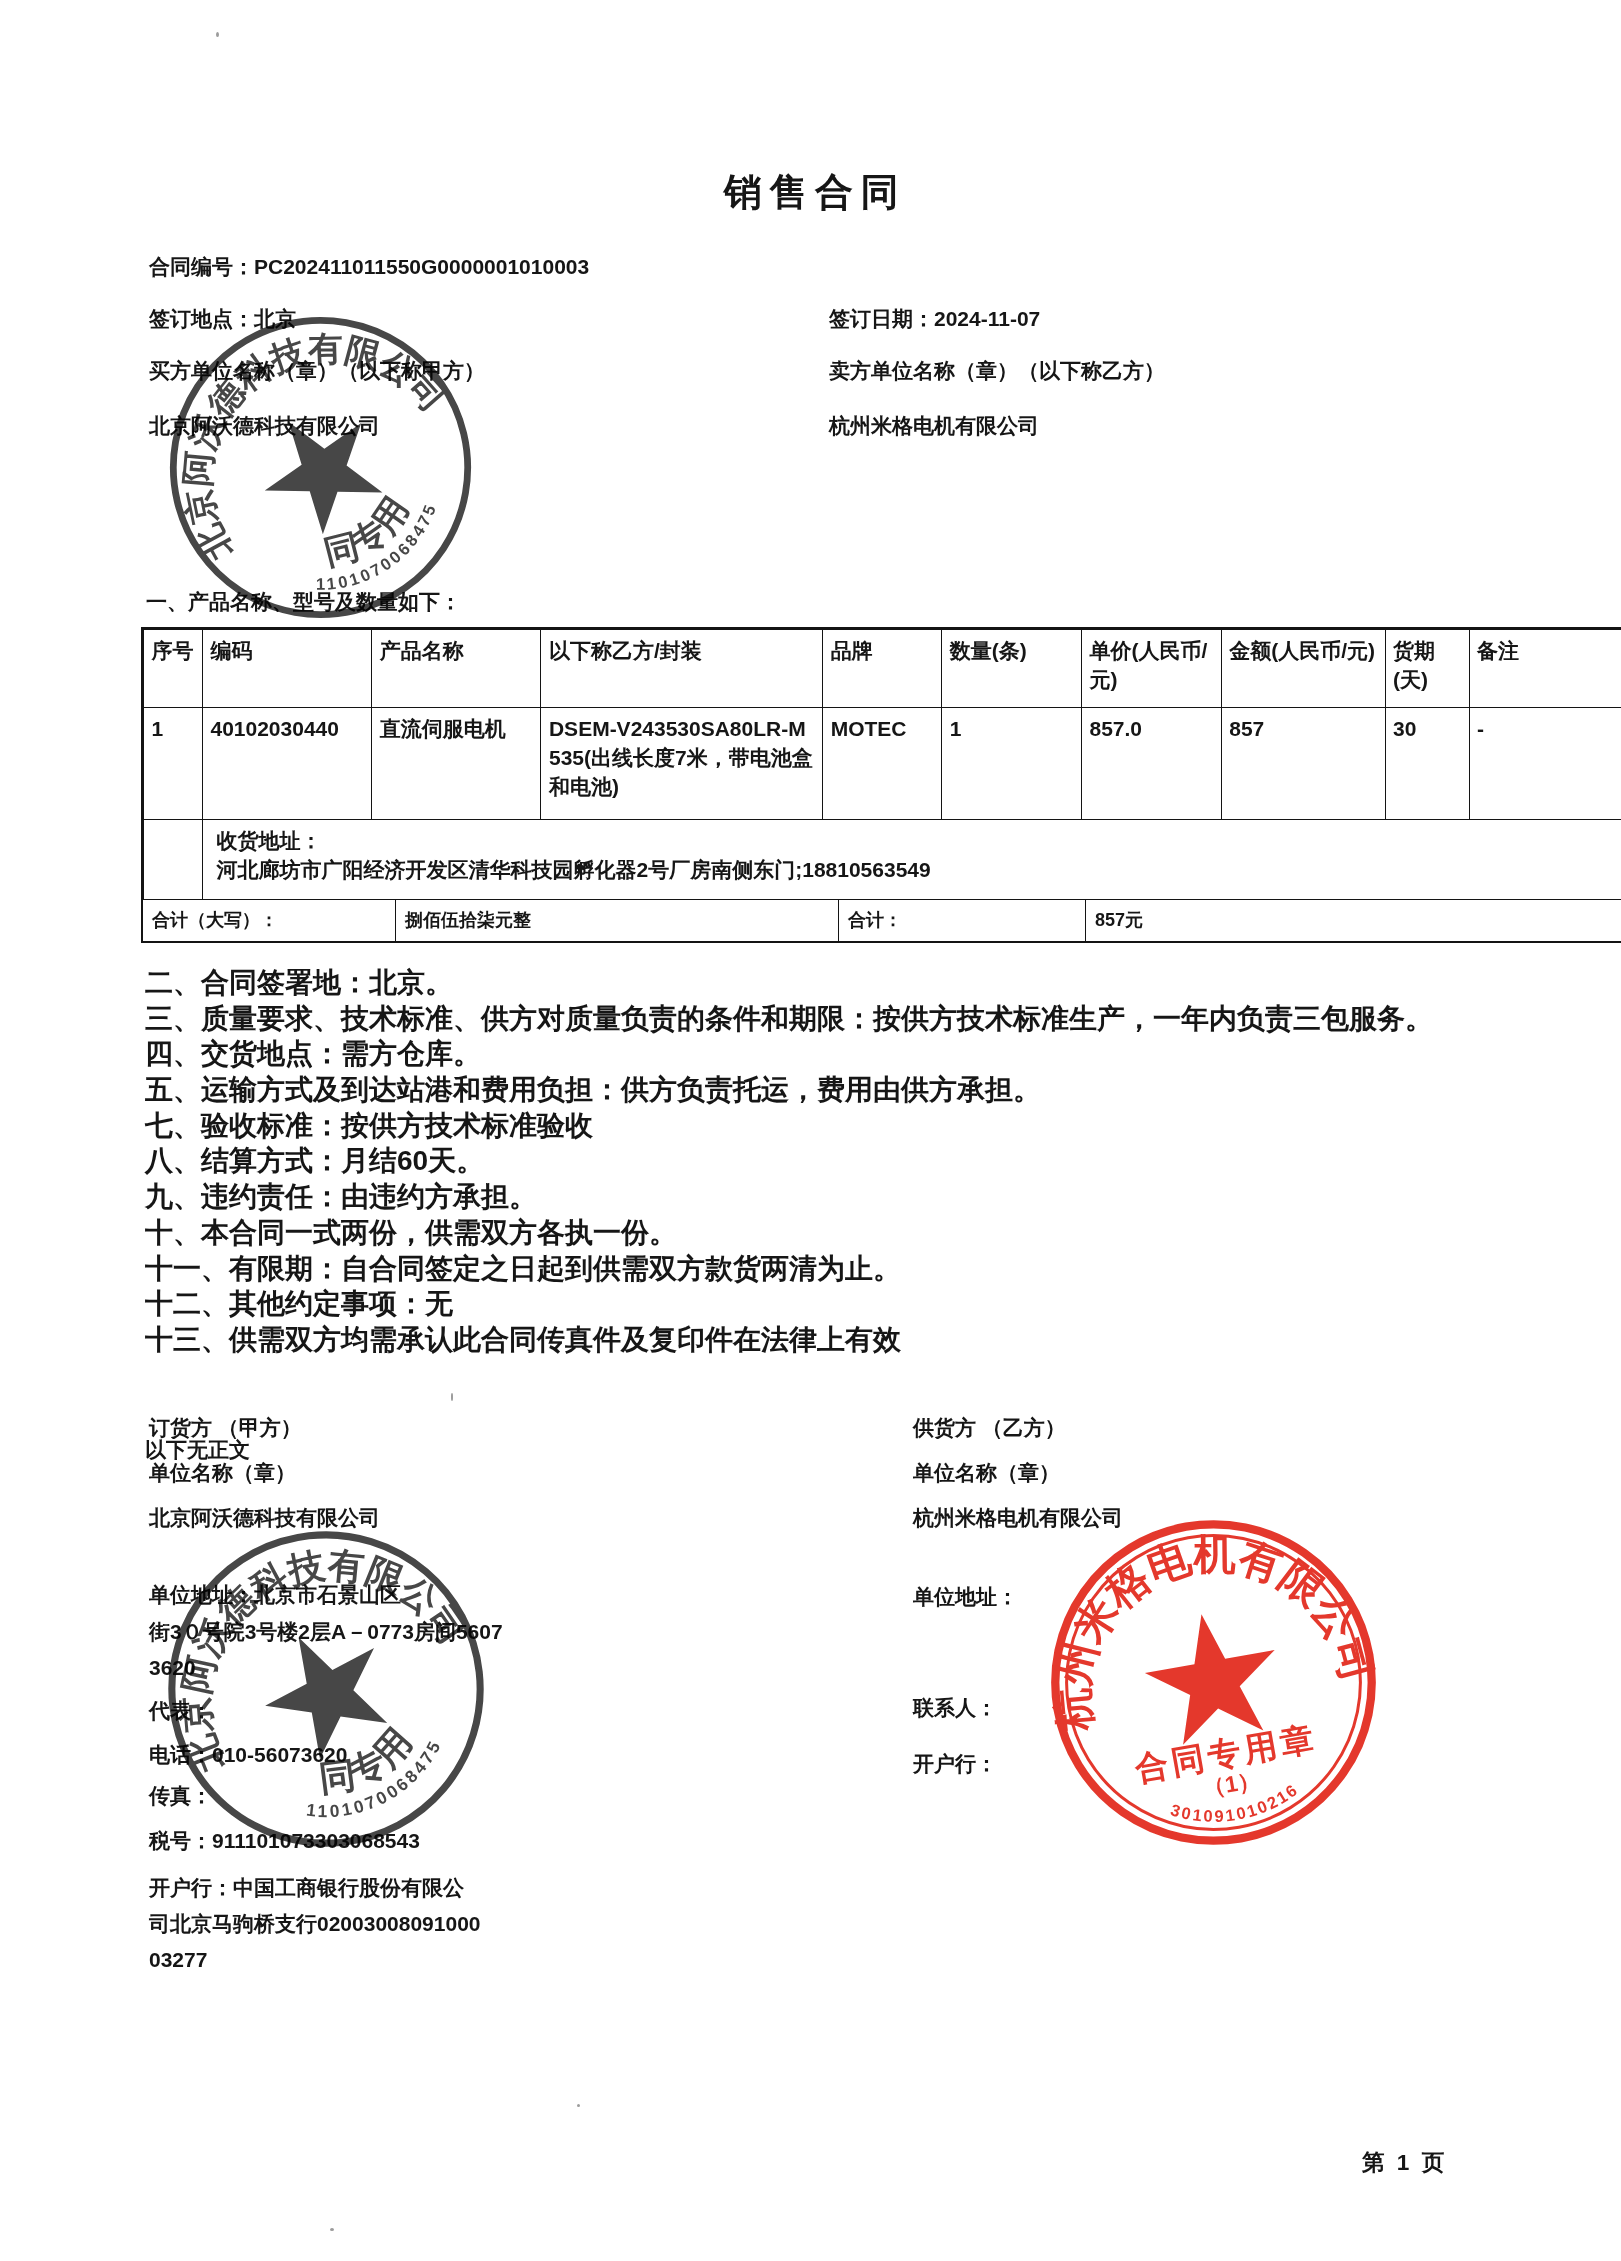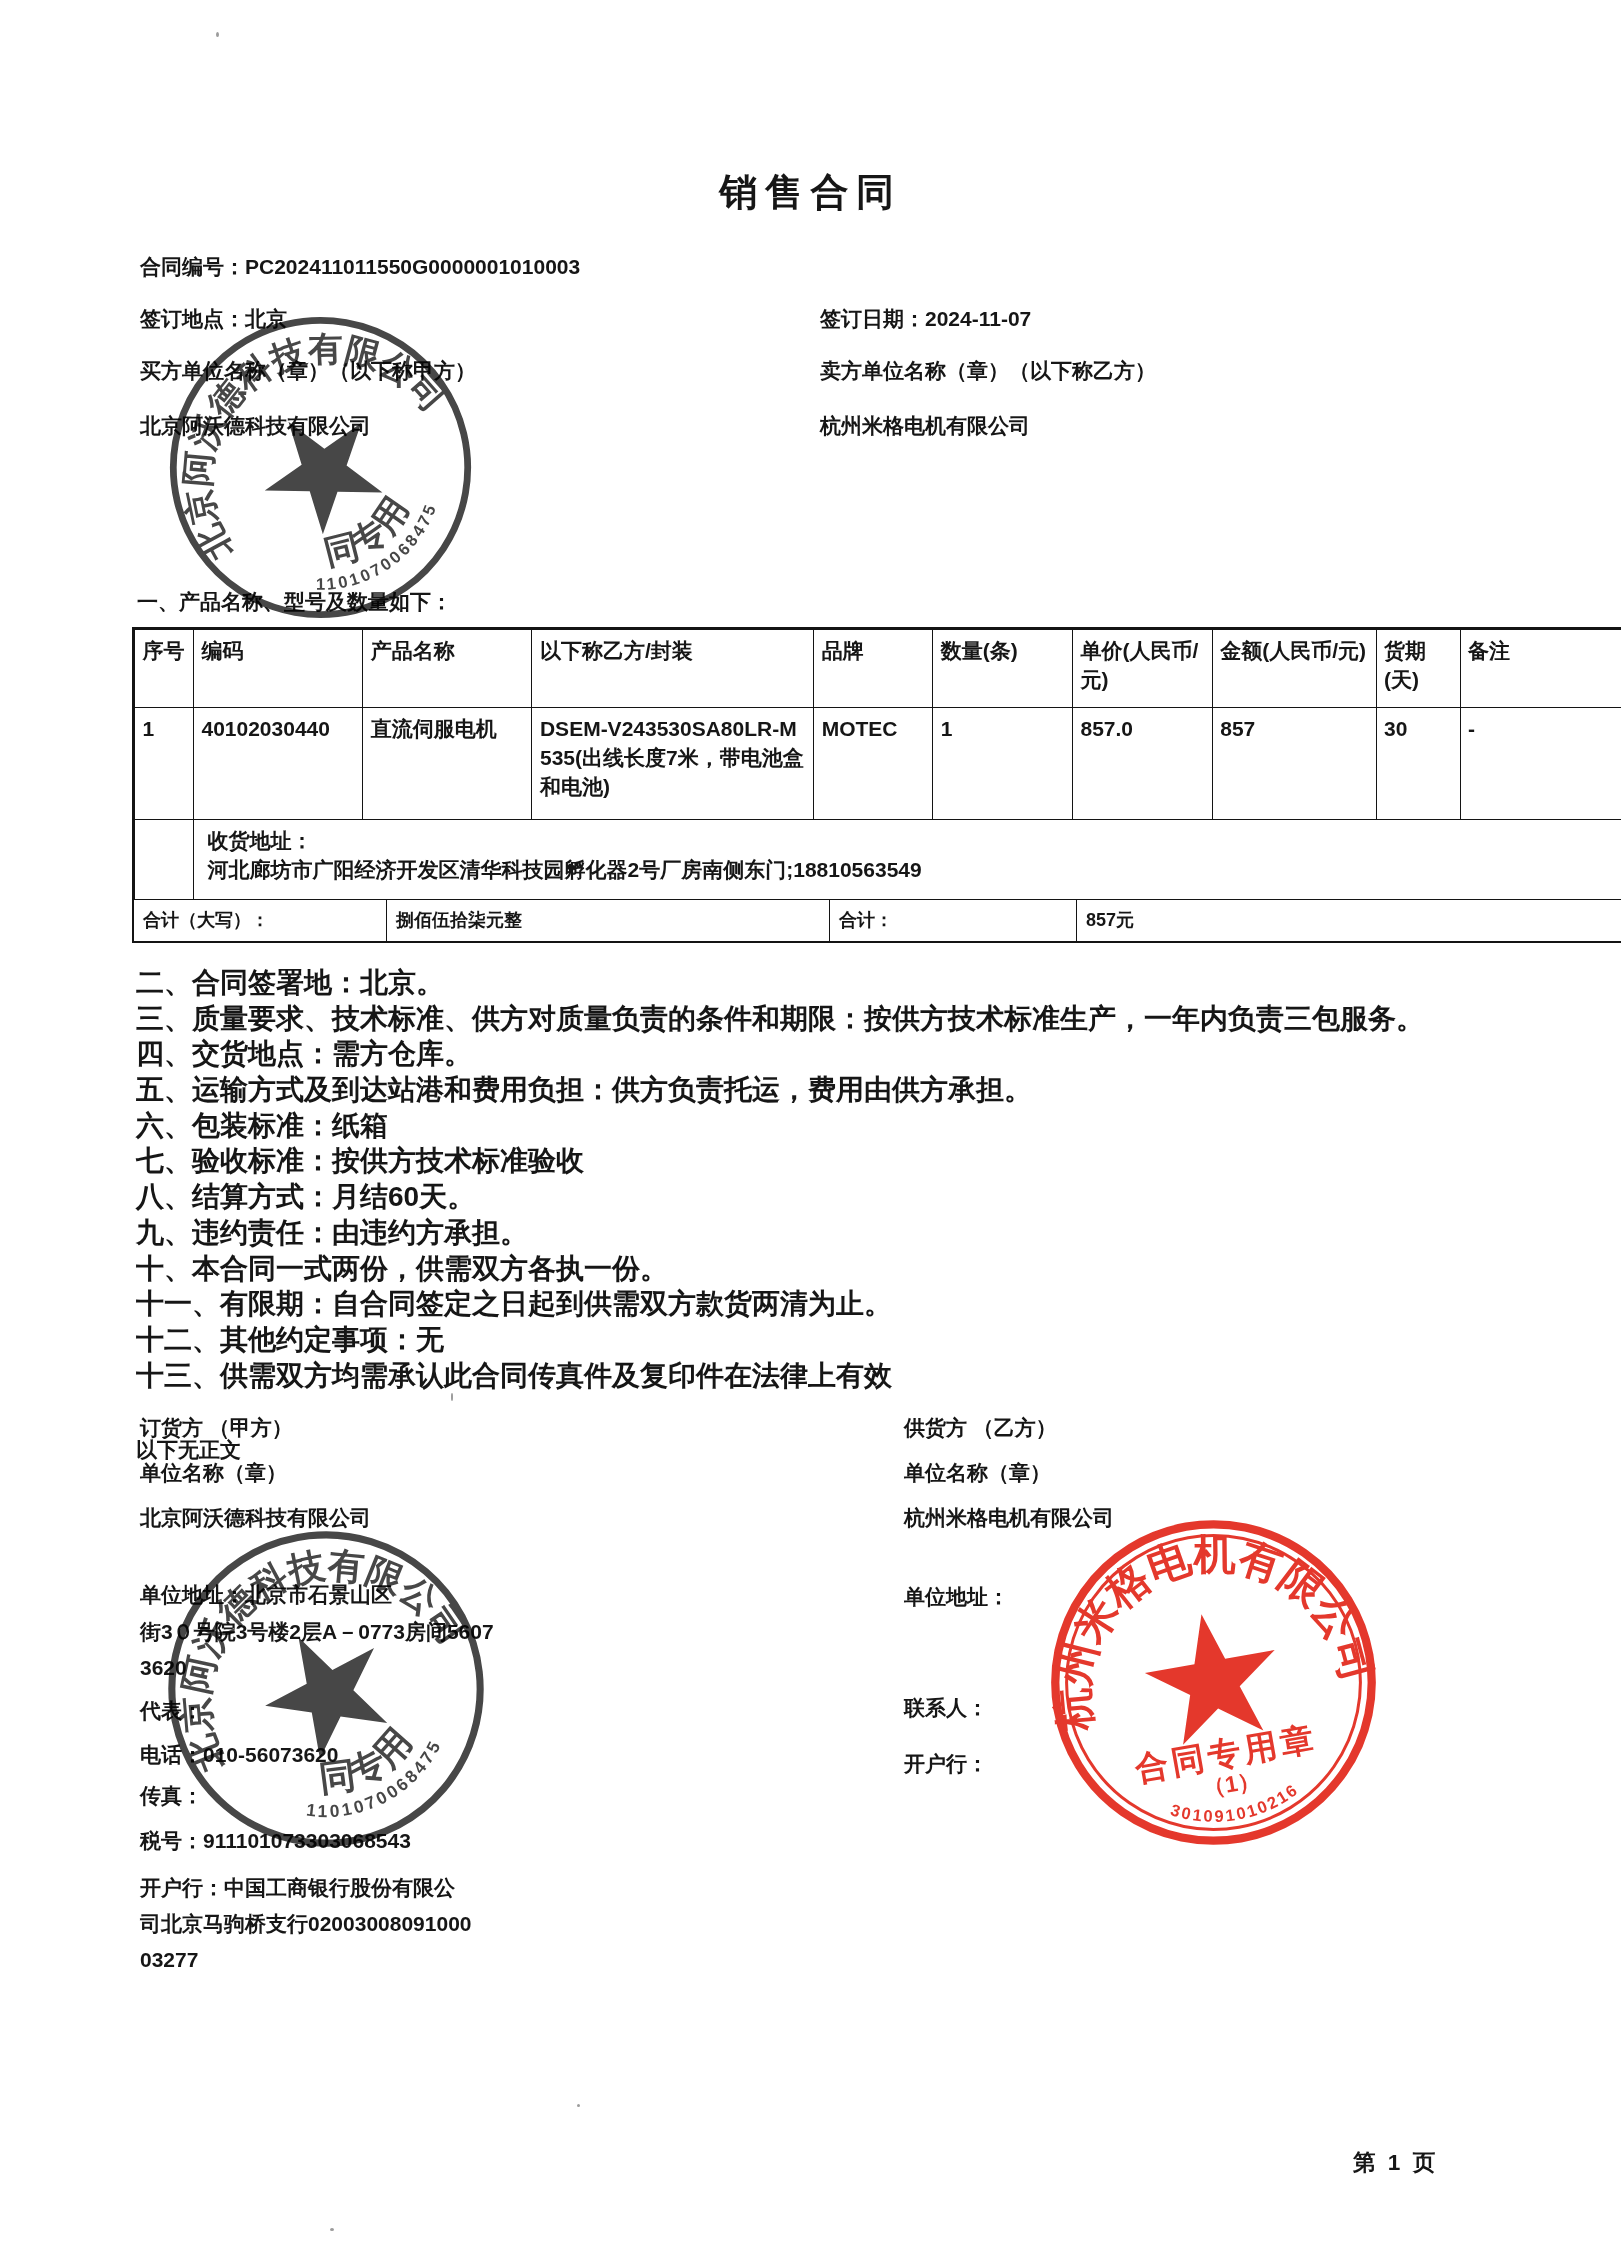--- a/index.html
+++ b/index.html
@@ -1,20 +1,20 @@
 <!DOCTYPE html>
 <html style="font-size:12px"><head>
 <meta charset="utf-8">
 <style>
   html,body{margin:0;padding:0;background:#e9e9e9;}
   .page{
     position:relative;width:1621px;height:2261px;background:#ffffff;
     font-family:"Liberation Sans",sans-serif;color:#161616;font-weight:700;overflow:hidden;
   }
-  .abs{position:absolute;}
+  .abs{position:absolute;margin-left:9px;}
   .t28{font-size:21px;line-height:27px;}
   .title{
     left:0;right:0;top:167px;text-align:center;
     font-size:38px;letter-spacing:7.5px;font-weight:700;
   }
   .metaline{white-space:nowrap;}
   
   .contract-table{
     left:132px;top:627px;width:1501px;
     border:2.3px solid #141414;box-sizing:border-box;background:transparent;
@@ -121,21 +121,20 @@
       <div class="cell" style="width:247px;">合计：</div>
       <div class="cell" style="flex:1;">857元</div>
     </div>
   </div>
 
   <div class="abs terms">
     <div>二、合同签署地：北京。</div>
     <div>三、质量要求、技术标准、供方对质量负责的条件和期限：按供方技术标准生产，一年内负责三包服务。</div>
     <div>四、交货地点：需方仓库。</div>
     <div>五、运输方式及到达站港和费用负担：供方负责托运，费用由供方承担。</div>
-    <div>六、包装标准：纸箱</div>
     <div>七、验收标准：按供方技术标准验收</div>
     <div>八、结算方式：月结60天。</div>
     <div>九、违约责任：由违约方承担。</div>
     <div>十、本合同一式两份，供需双方各执一份。</div>
     <div>十一、有限期：自合同签定之日起到供需双方款货两清为止。</div>
     <div>十二、其他约定事项：无</div>
     <div>十三、供需双方均需承认此合同传真件及复印件在法律上有效</div>
   </div>
 
   <div class="abs t28" style="left:136px;top:1436px;">以下无正文</div>

